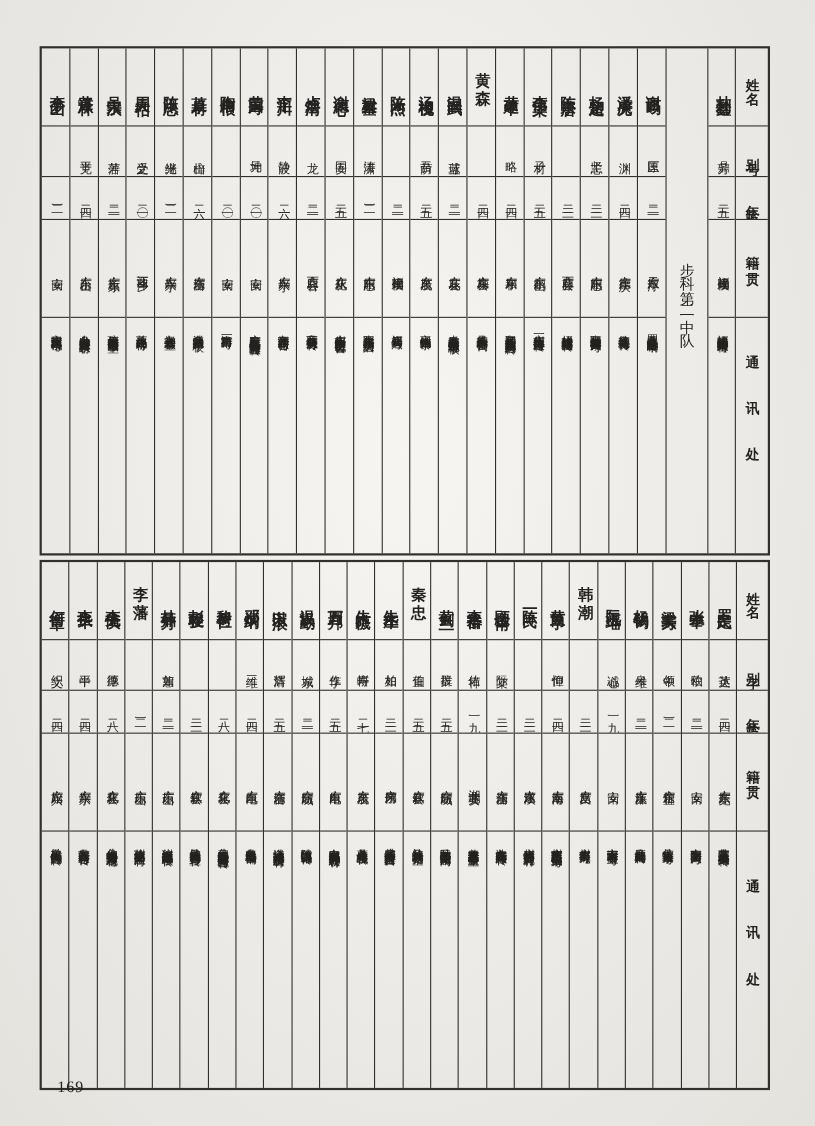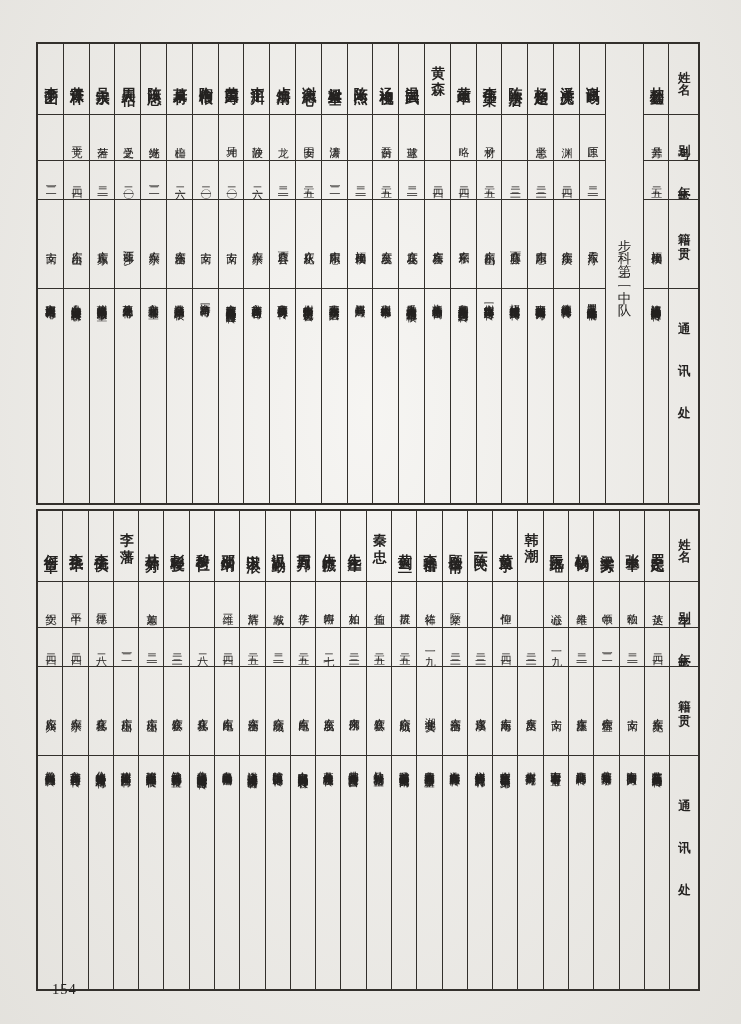--- a/index.html
+++ b/index.html
@@ -957,14 +957,14 @@
           </div>
           <div class="cell native">
             <span>广东始兴</span>
           </div>
           <div class="cell addr">
             <span>始兴县大码头悦兴隆转</span>
           </div>
         </div>
       </section>
   </div>
-  <div class="page-number">154</div>
+  <div class="page-number">169</div>
 </div>
 
 </body></html>

